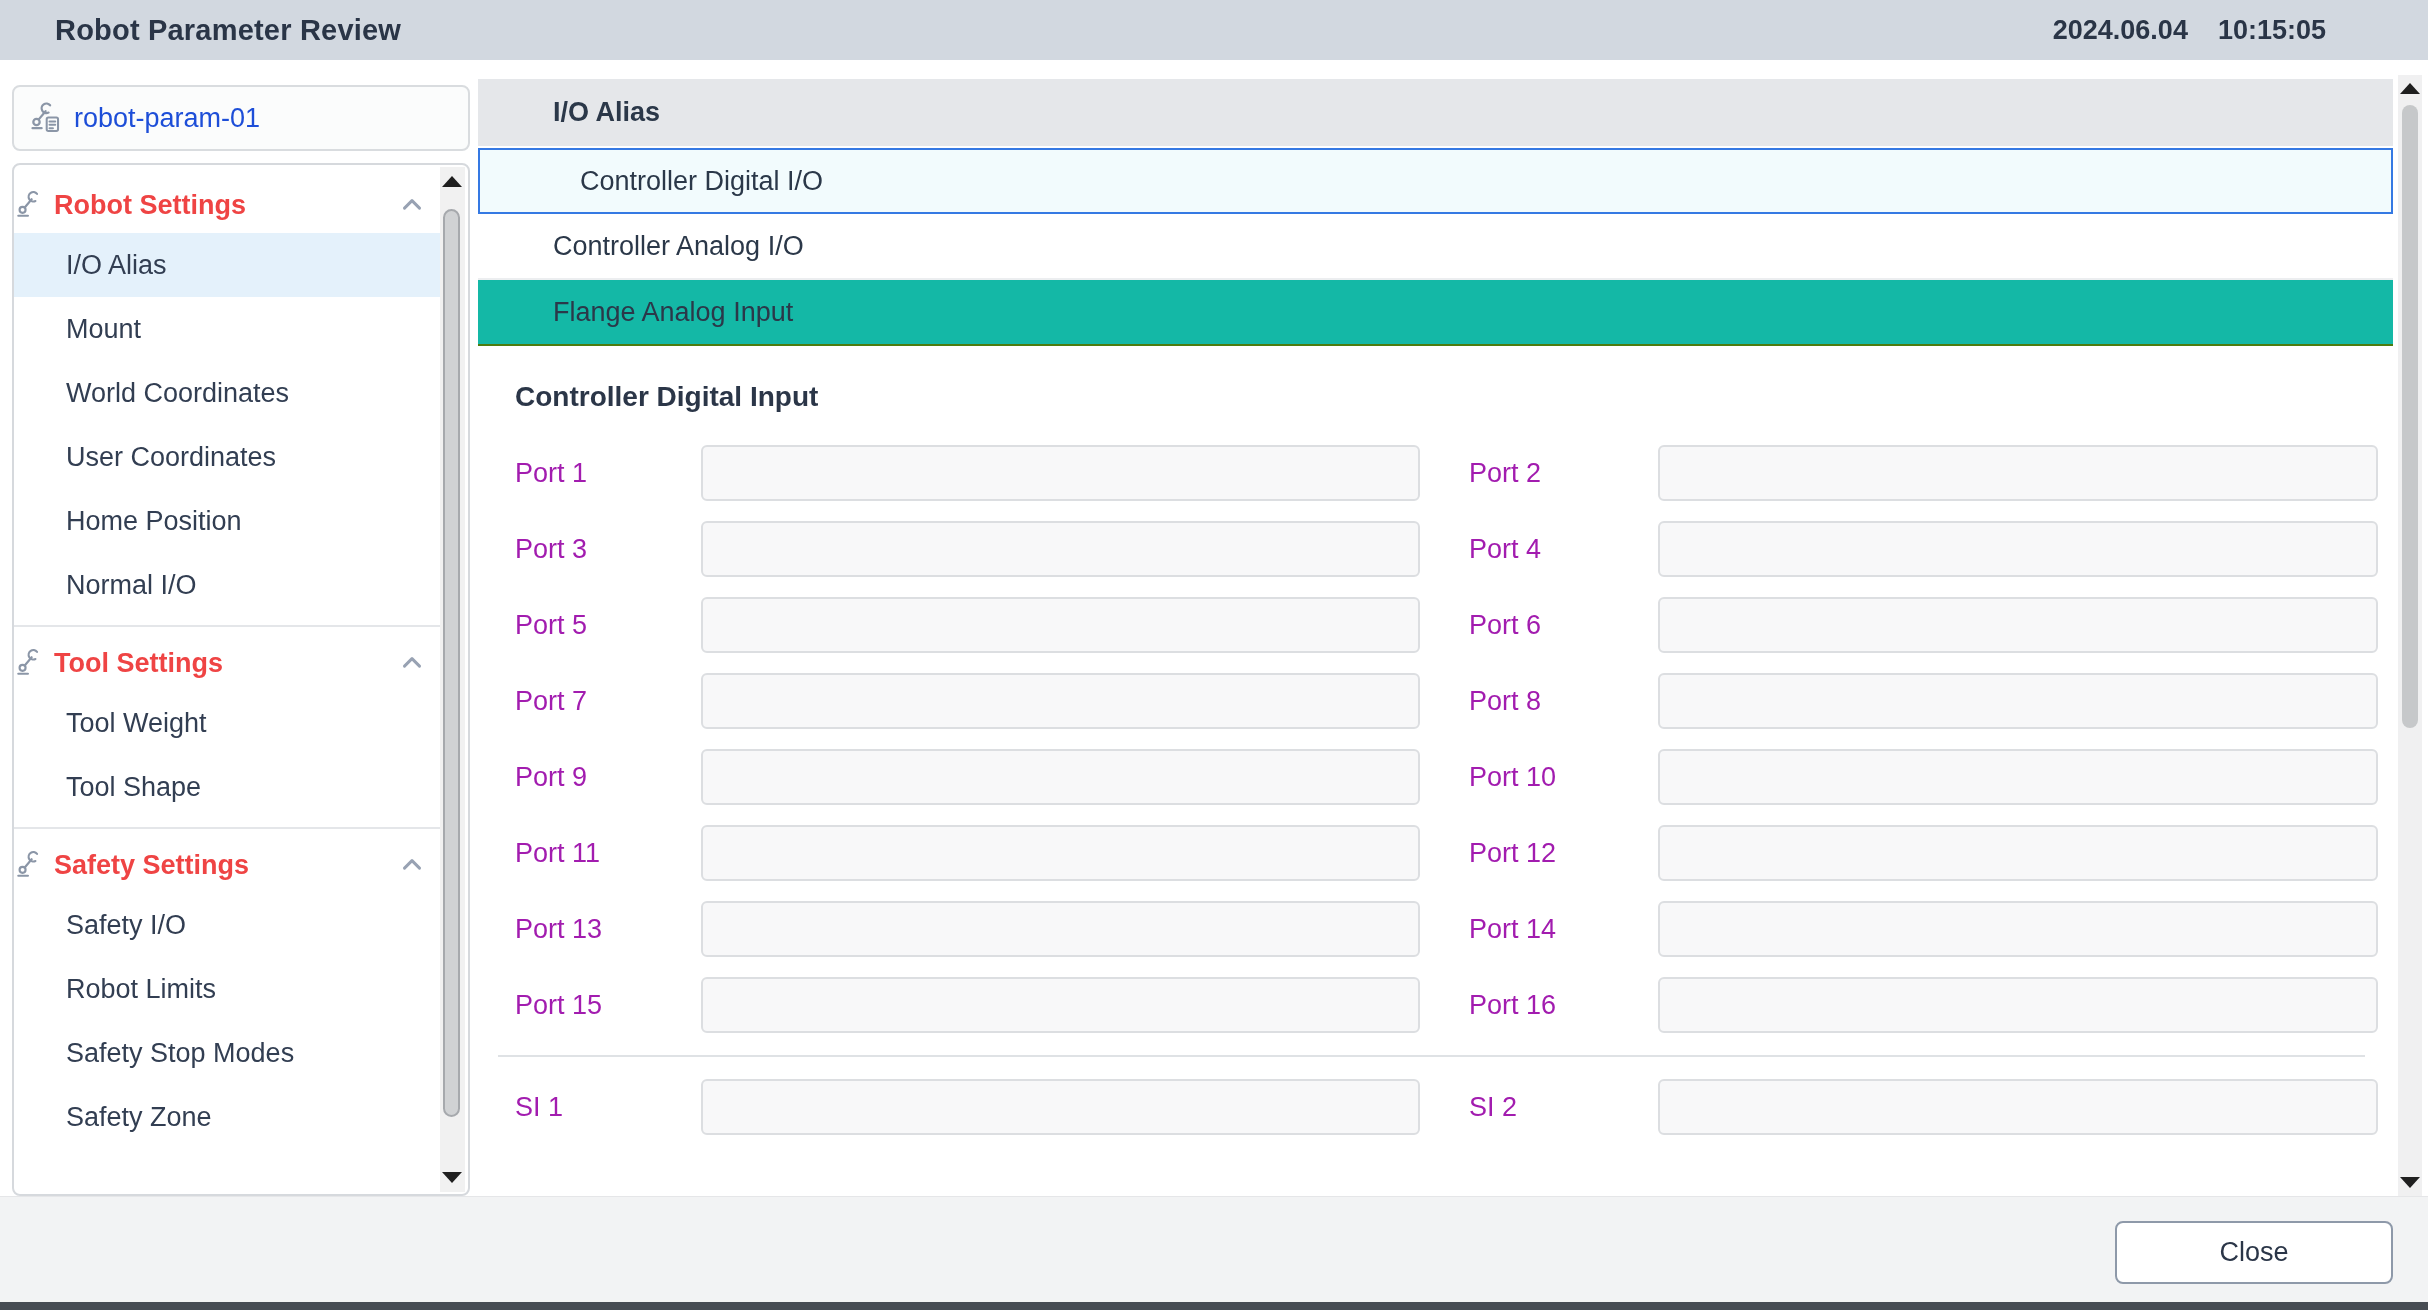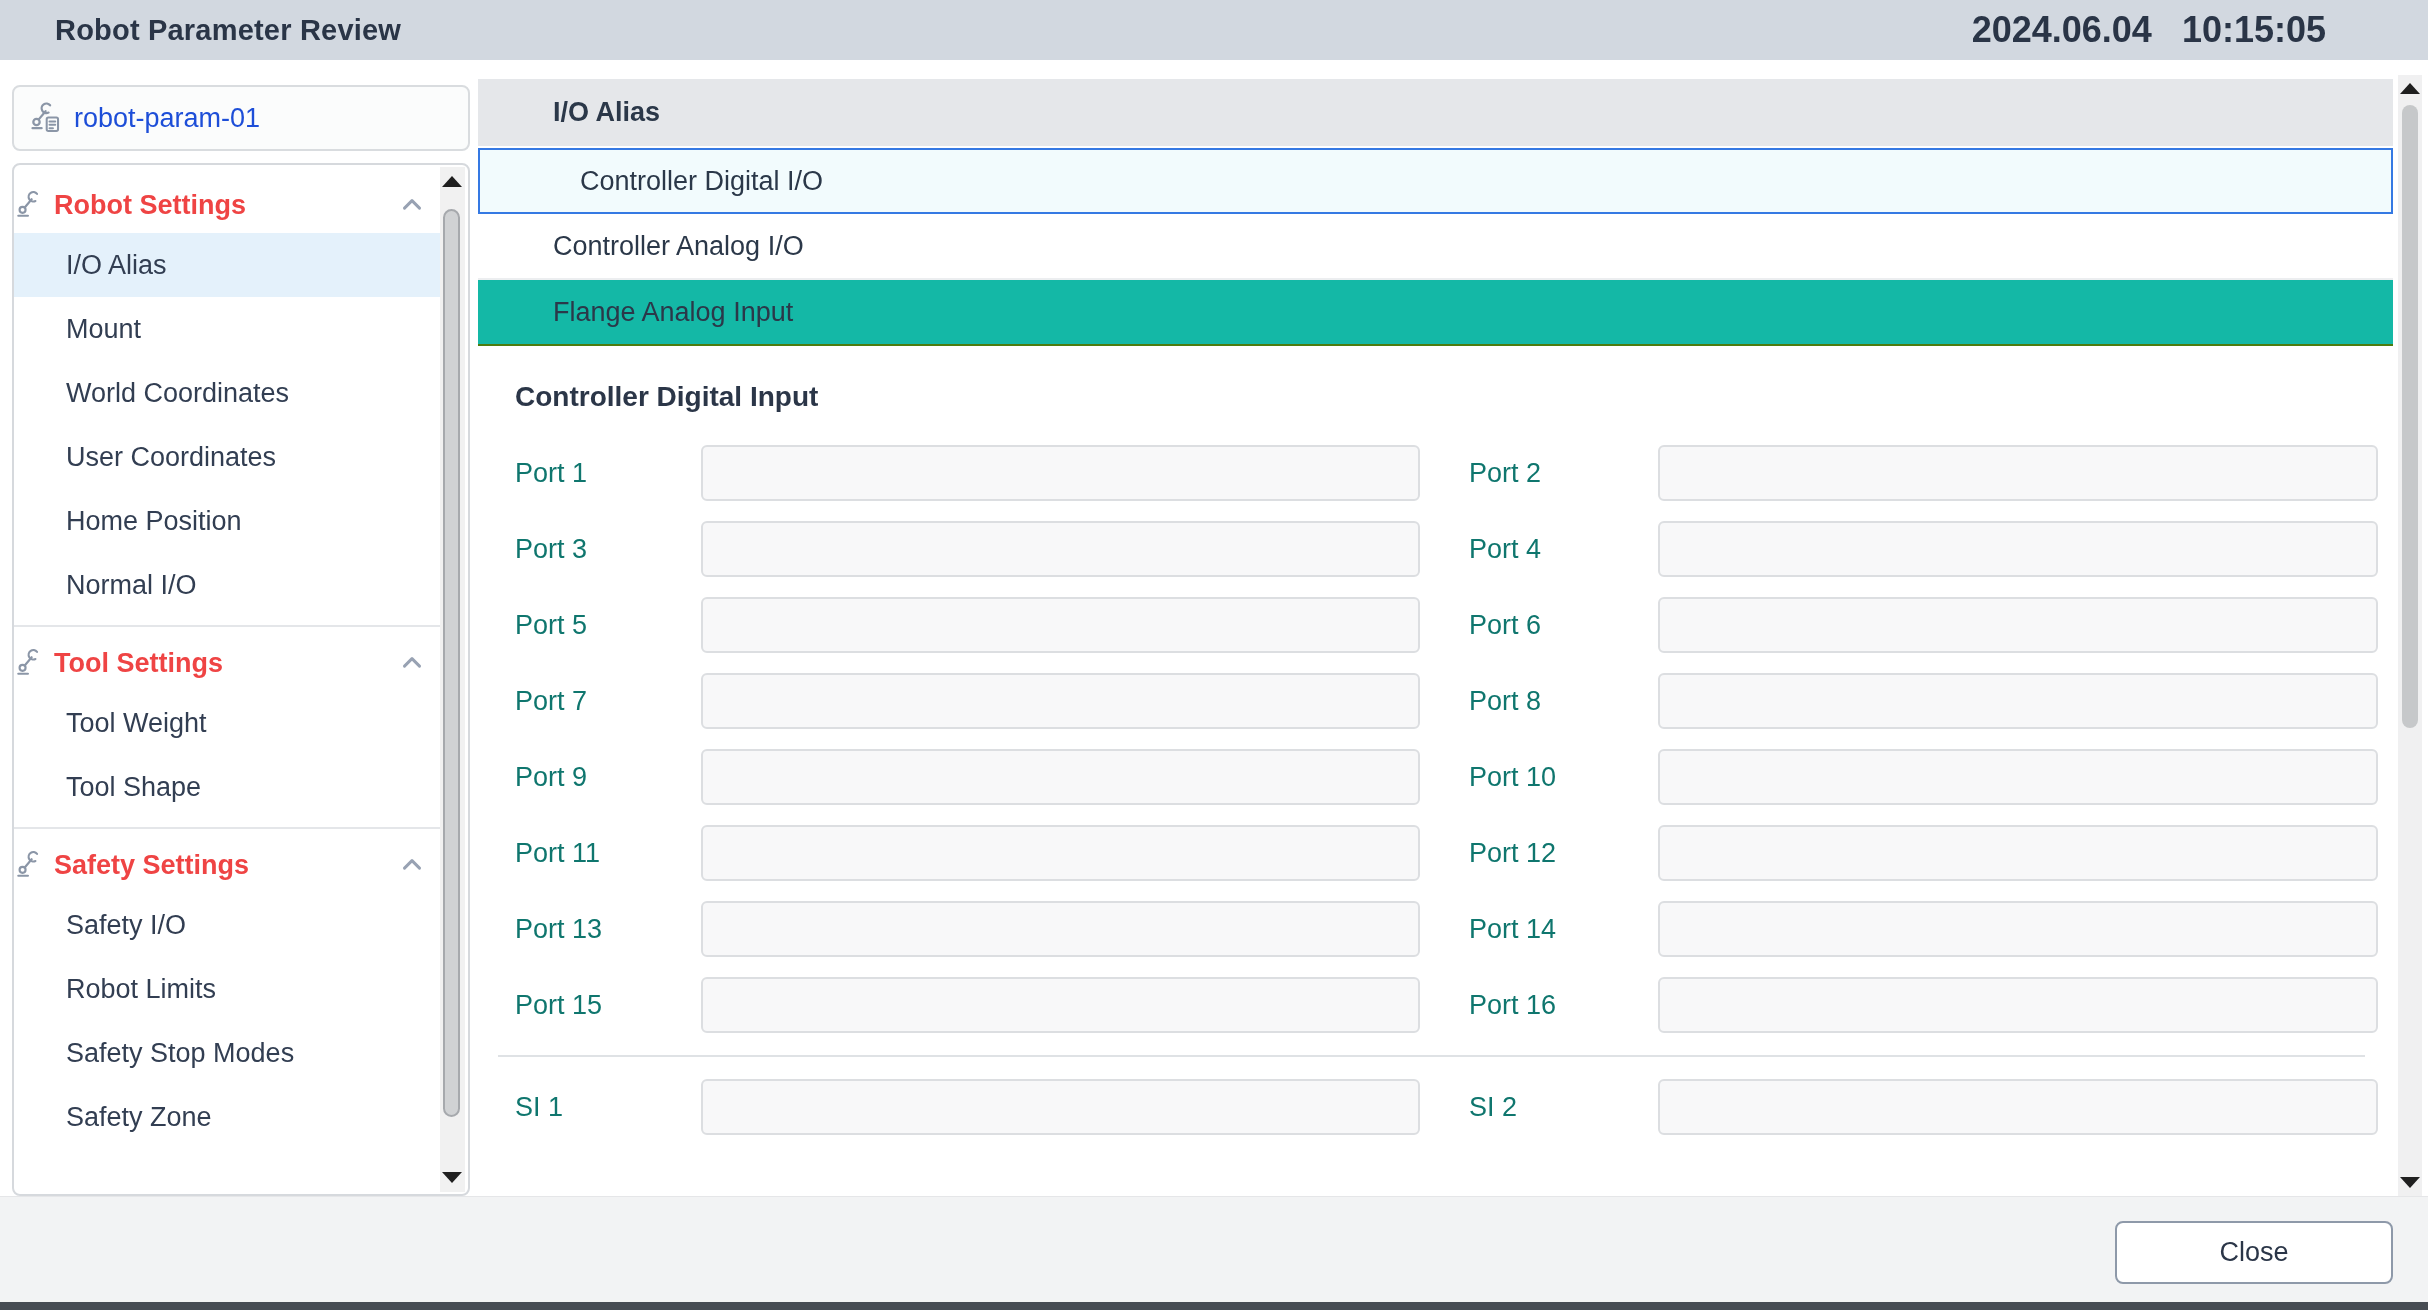--- a/index.html
+++ b/index.html
@@ -4,21 +4,21 @@
 <style>
   html,body{margin:0;padding:0;}
   body{font-family:"Liberation Sans", sans-serif; background:#ffffff;}
   .app{position:relative;width:2428px;height:1310px;background:#ffffff;overflow:hidden;}
 
   
   .titlebar{position:absolute;left:0;top:0;width:2428px;height:60px;background:#d2d8e0;
     display:flex;align-items:center;justify-content:space-between;box-sizing:border-box;
     padding:0 102px 0 55px;}
   .titlebar .page-title{font-size:29px;font-weight:700;color:#2a3547;letter-spacing:.2px;}
-  .datetime{display:flex;gap:30px;font-size:36px;font-weight:600;color:#2a3547;}
+  .datetime{display:flex;gap:30px;font-size:27px;font-weight:600;color:#2a3547;}
 
   
   .sidebar{position:absolute;left:12px;top:0;width:458px;height:1310px;}
   .param-box{position:absolute;left:0;top:85px;width:458px;height:66px;box-sizing:border-box;
     border:2px solid #d9dcdf;border-radius:8px;background:#fbfcfc;display:flex;align-items:center;
     padding:0 14px;gap:12px;}
   .param-box input{border:none;outline:none;background:transparent;font-family:Liberation Sans, sans-serif;
     font-size:27px;color:#1d4ed8;width:100%;padding:0;}
   .tree-panel{position:absolute;left:0;top:163px;width:458px;height:1033px;box-sizing:border-box;
     border:2px solid #d6d9dd;border-radius:8px;background:#ffffff;overflow:hidden;}
@@ -49,21 +49,21 @@
   .tab-row.hdr{margin-top:4px;background:#e5e7ea;font-weight:600;}
   .tab-row.selected{height:66px;margin-top:2px;border:2px solid #3579e3;background:#f2fbfd;padding-left:100px;}
   .tab-row.r3{margin-top:3px;height:66px;border-bottom:2px solid #eceef0;}
   .tab-row.r4{height:66px;border-bottom:2px solid #eceef0;}
   .tab-row.r5{height:66px;background:#14b8a6;border-bottom:2px solid #4d7c0f;}
 
   .section-title{margin:33px 0 0 37px;height:35px;line-height:35px;font-size:28px;font-weight:700;
     color:#2b3648;}
   .port-grid{margin-top:21px;padding-left:37px;}
   .port-row{display:flex;align-items:center;height:76px;}
-  .plabel{font-size:27px;color:#0f766e;}
+  .plabel{font-size:27px;color:#a21caf;}
   .pl1{width:186px;}
   .pl2{width:189px;}
   .pspacer{width:49px;}
   .pfield{height:56px;box-sizing:border-box;border:2px solid #dcdee1;border-radius:6px;
     background:#f8f8f9;font-family:inherit;font-size:26px;color:#323e52;padding:0 16px;outline:none;}
   .pf1{width:719px;}
   .pf2{width:720px;}
   .hdivider{height:2px;background:#dfe2e5;margin:12px 28px 12px 20px;}
 
   

